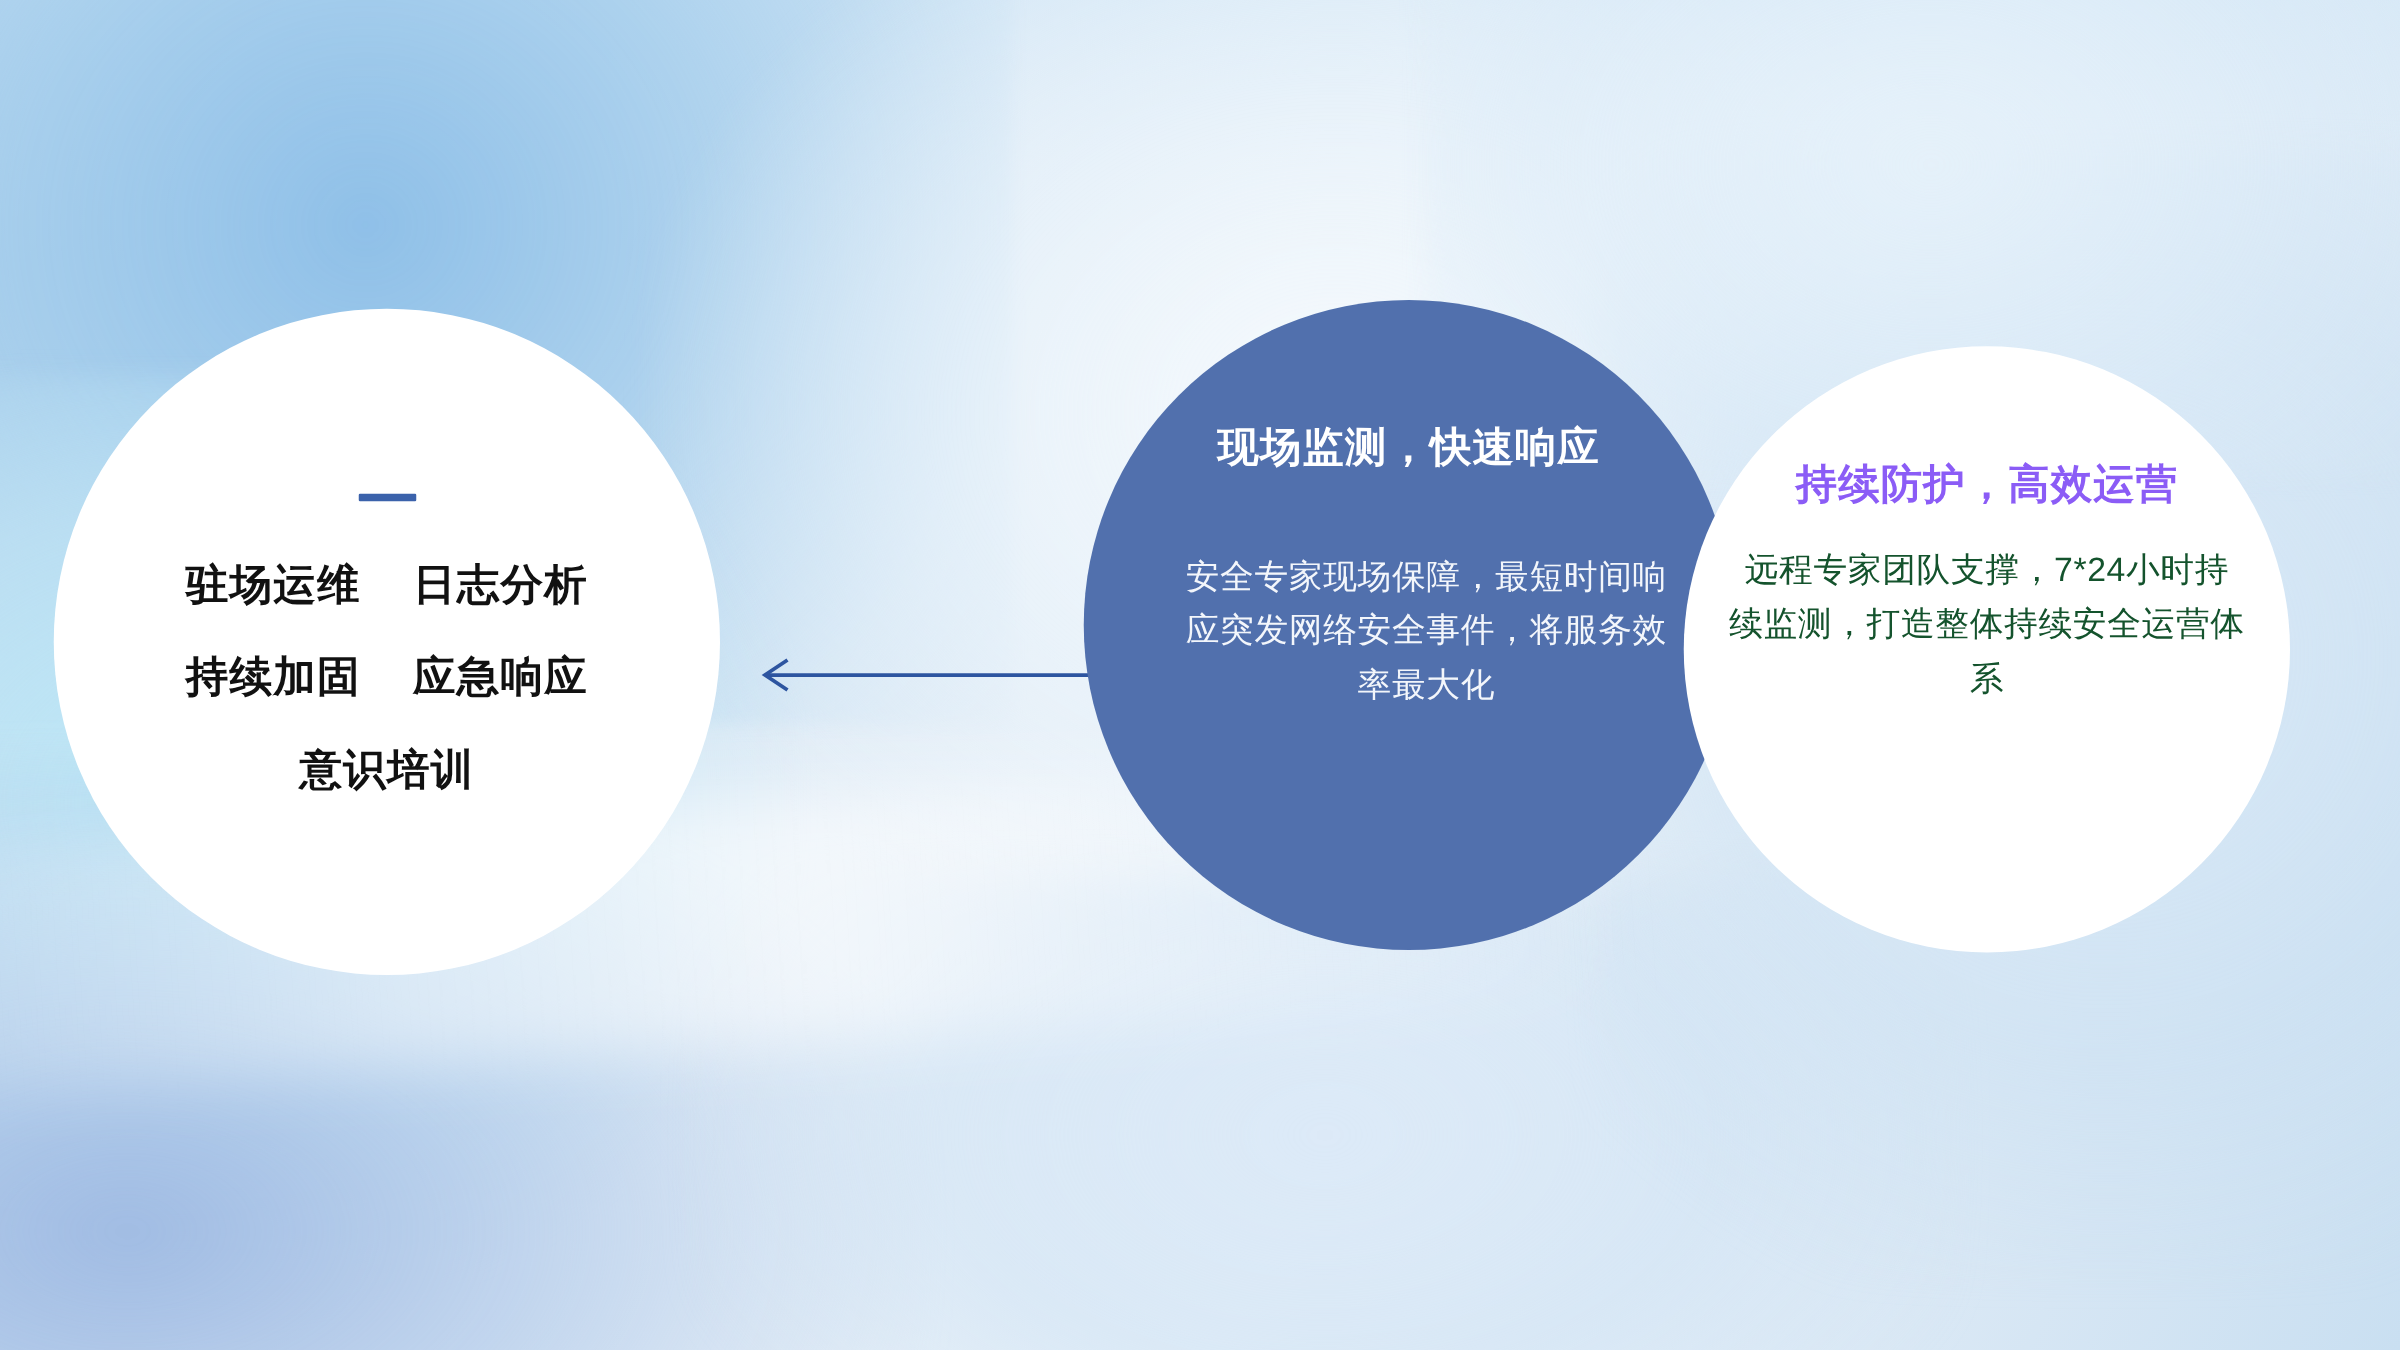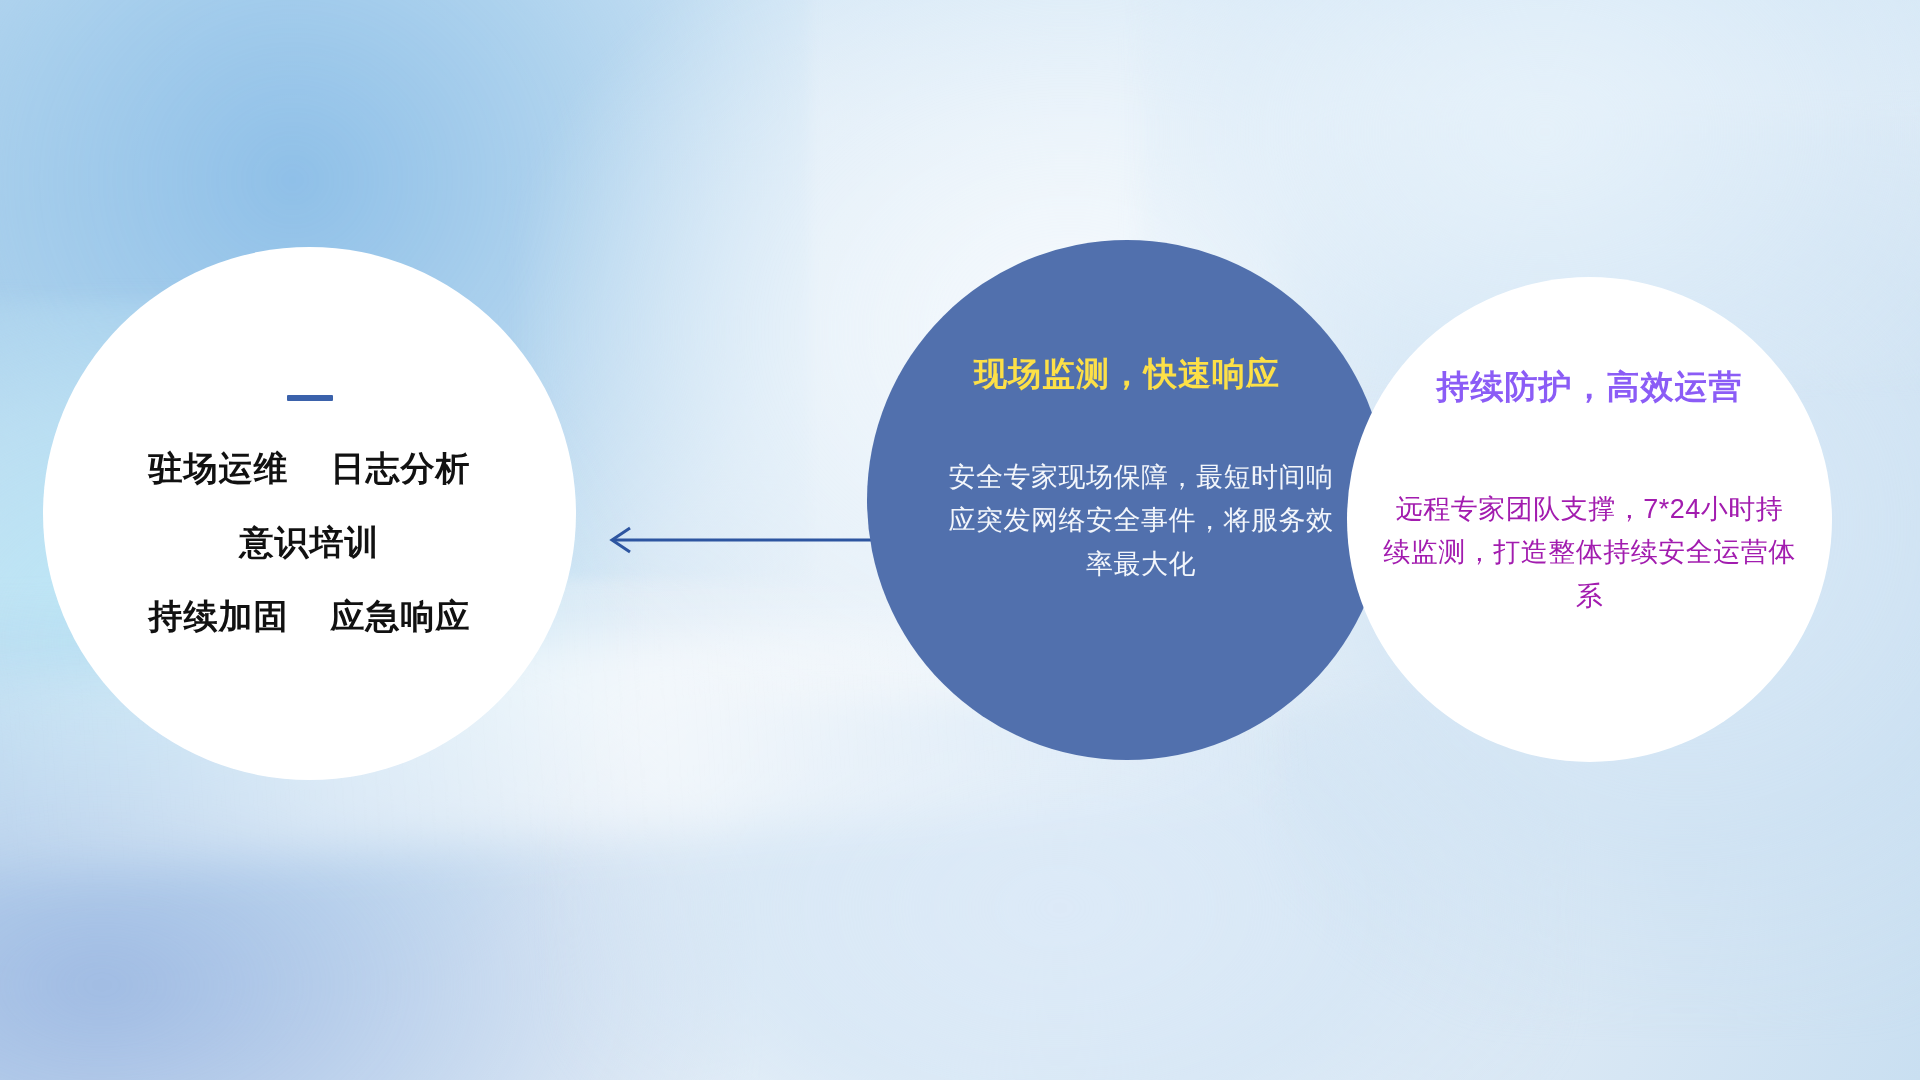--- a/index.html
+++ b/index.html
@@ -156,26 +156,25 @@
   .mid-inner {
     position: absolute;
     left: 0;
     top: 98px;
     width: 520px;
     text-align: center;
     padding: 0 48px;
     box-sizing: border-box;
   }
   .mid-title {
-    color: #fde047;
+    color: #ffffff;
     font-size: 33px;
     font-weight: bold;
     letter-spacing: 1px;
     line-height: 1.2;
-    margin-top: 16px;
   }
   .mid-body {
     margin-top: 62px;
     color: #f3f6fb;
     font-size: 27px;
     line-height: 1.62;
     letter-spacing: 0.5px;
     margin-left: 28px;
   }
 
@@ -190,22 +189,22 @@
     box-sizing: border-box;
   }
   .right-title {
     color: #8b5cf6;
     font-size: 33px;
     font-weight: bold;
     letter-spacing: 1px;
     line-height: 1.2;
   }
   .right-body {
-    margin-top: 81px;
-    color: #a21caf;
+    margin-top: 28px;
+    color: #14532d;
     font-size: 27px;
     line-height: 1.62;
     letter-spacing: 0.5px;
   }
 </style>
 </head>
 <body>
 
 <div id="stage">
 
@@ -224,22 +223,22 @@
     <svg width="300" height="40" viewBox="0 0 300 40" aria-hidden="true">
       <line x1="300" y1="20" x2="14" y2="20" stroke="#2d55a0" stroke-width="3"></line>
       <polyline points="30,8 12,20 30,32" fill="none" stroke="#2d55a0" stroke-width="3" stroke-linecap="butt" stroke-linejoin="miter"></polyline>
     </svg>
   </div>
 
   <div class="circle circle-left">
     <div class="left-inner">
       <div class="dash"></div>
       <div class="left-row">驻场运维    日志分析</div>
+      <div class="left-row">持续加固    应急响应</div>
       <div class="left-row">意识培训</div>
-      <div class="left-row">持续加固    应急响应</div>
     </div>
   </div>
 
   <div class="circle circle-mid">
     <div class="mid-inner">
       <div class="mid-title">现场监测，快速响应</div>
       <div class="mid-body">安全专家现场保障，最短时间响应突发网络安全事件，将服务效率最大化</div>
     </div>
   </div>
 

